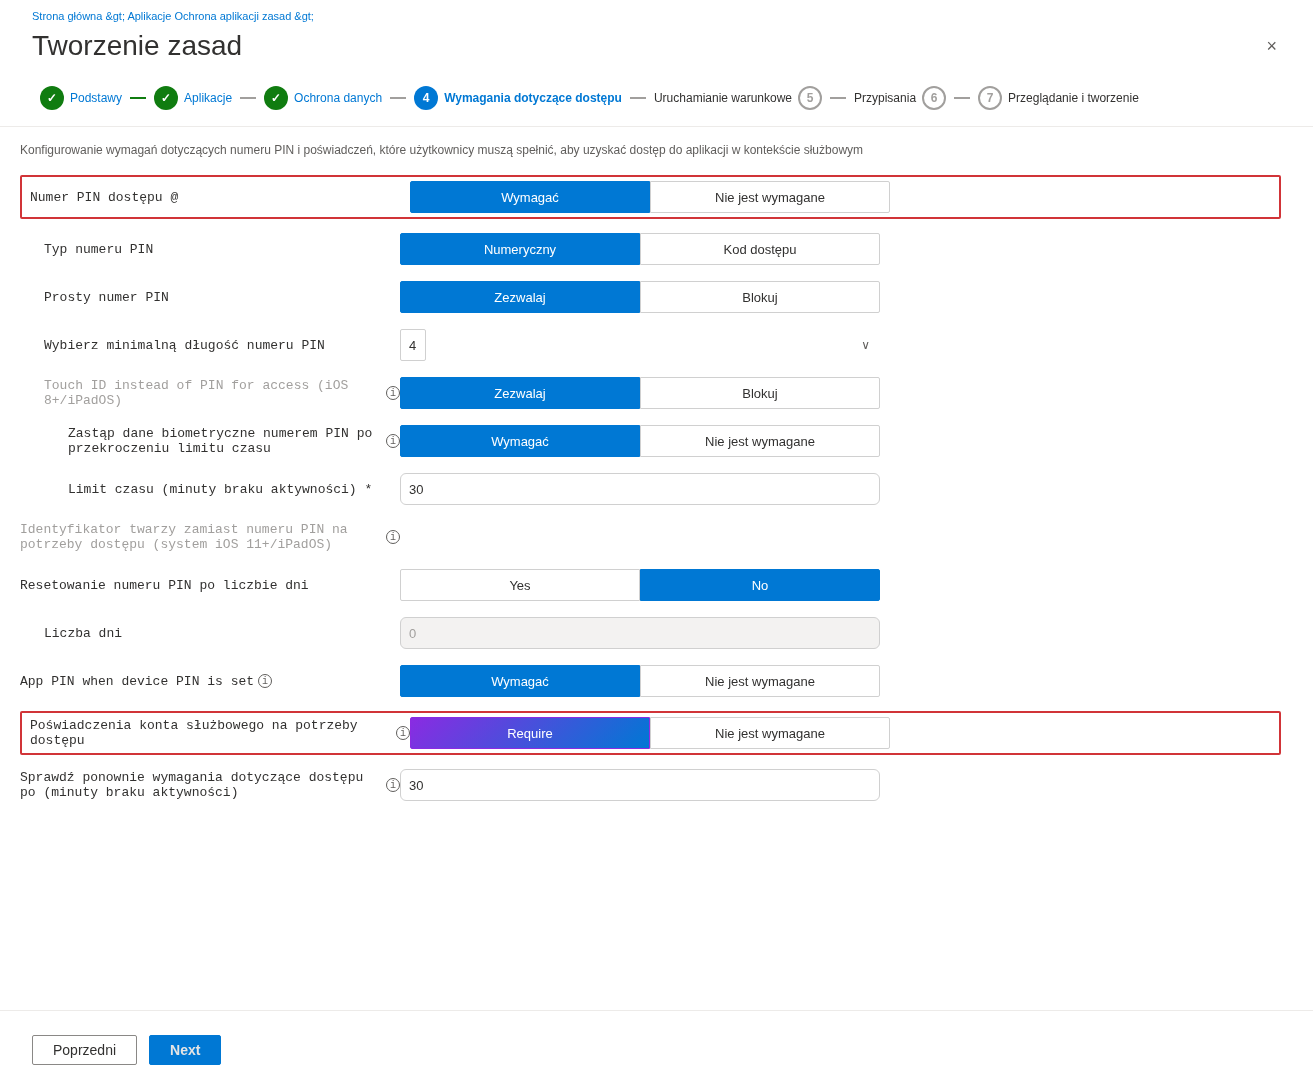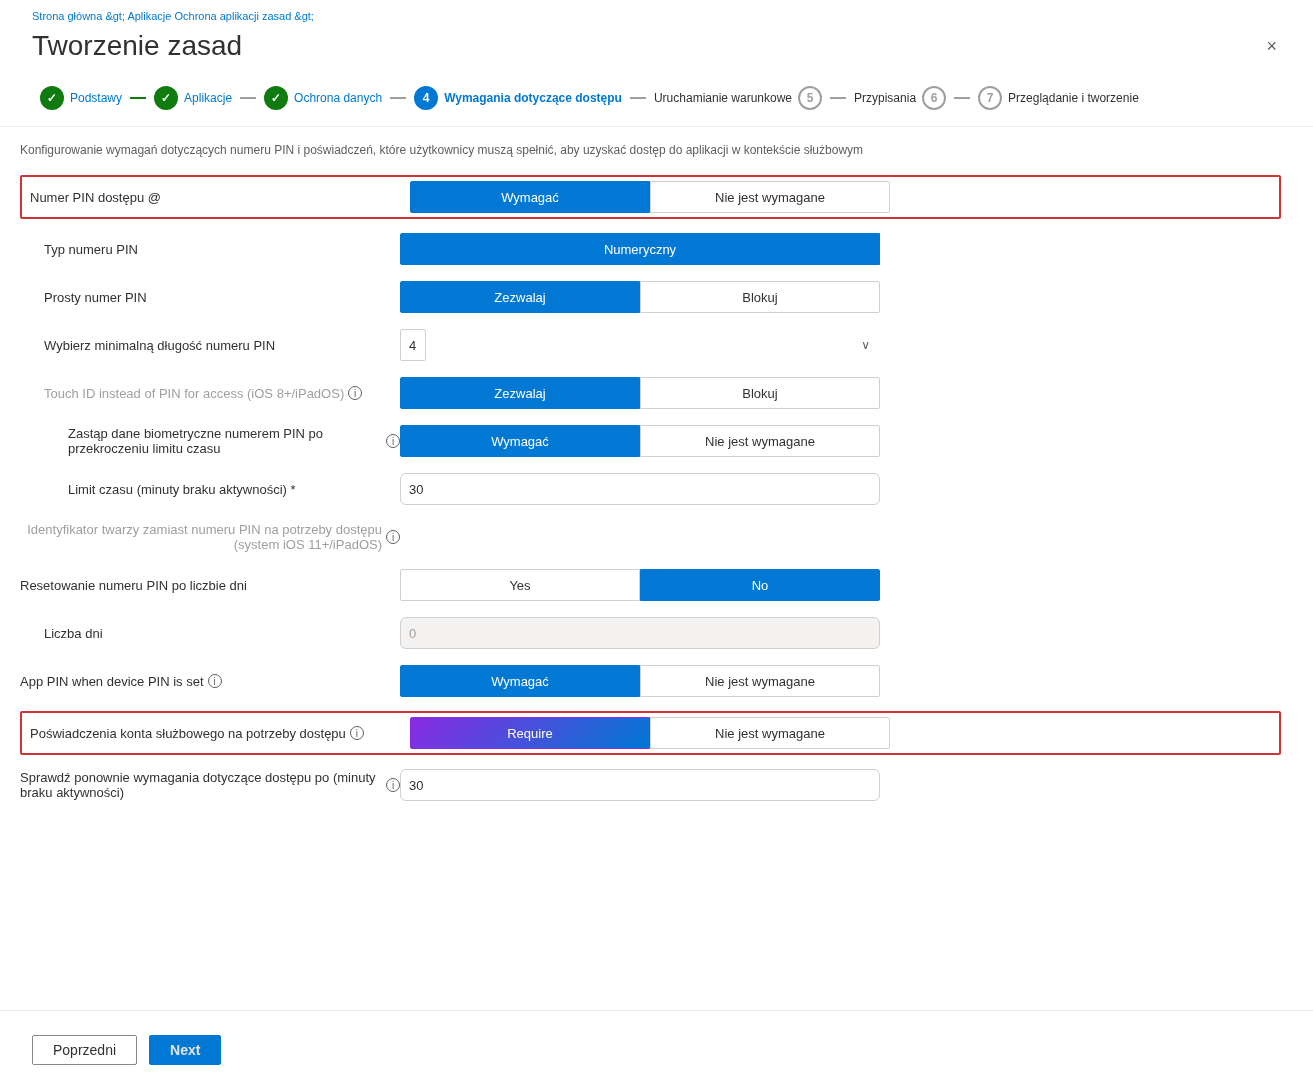--- a/index.html
+++ b/index.html
@@ -121,20 +121,21 @@
     }
 
     .form-label {
       width: 380px;
       font-size: 13px;
       color: #323130;
       flex-shrink: 0;
       display: flex;
       align-items: center;
       gap: 4px;
+      font-family: Liberation Mono, monospace;
     }
 
     .form-label.indented {
       padding-left: 24px;
     }
 
     .form-label.indented2 {
       padding-left: 48px;
     }
 
@@ -363,20 +364,21 @@
       <button class="toggle-btn inactive-right">Nie jest wymagane</button>
     </div>
   </div>
 
   <div class="form-row">
     <div class="form-label indented">
       <span>Typ numeru PIN</span>
     </div>
     <div class="toggle-group">
       <button class="toggle-btn active-blue">Numeryczny</button>
+      <button class="toggle-btn inactive-right">Kod dostępu</button>
     </div>
   </div>
 
   <div class="form-row">
     <div class="form-label indented">
       <span>Prosty numer PIN</span>
     </div>
     <div class="toggle-group">
       <button class="toggle-btn active-blue">Zezwalaj</button>
       <button class="toggle-btn inactive-right">Blokuj</button>
@@ -419,21 +421,21 @@
   </div>
 
   <div class="form-row">
     <div class="form-label indented2">
       <span>Limit czasu (minuty braku aktywności) *</span>
     </div>
     <input type="text" class="text-input" value="30" style="">
   </div>
 
   <div class="form-row">
-    <div class="form-label" style="color:#a19f9d;text-align:right;">
+    <div class="form-label" style="color:#a19f9d;">
       <span>Identyfikator twarzy zamiast numeru PIN na potrzeby dostępu (system iOS 11+/iPadOS)</span>
       <span class="info-icon">i</span>
     </div>
   </div>
 
   <div class="form-row">
     <div class="form-label">
       <span>Resetowanie numeru PIN po liczbie dni</span>
     </div>
     <div class="toggle-group">

